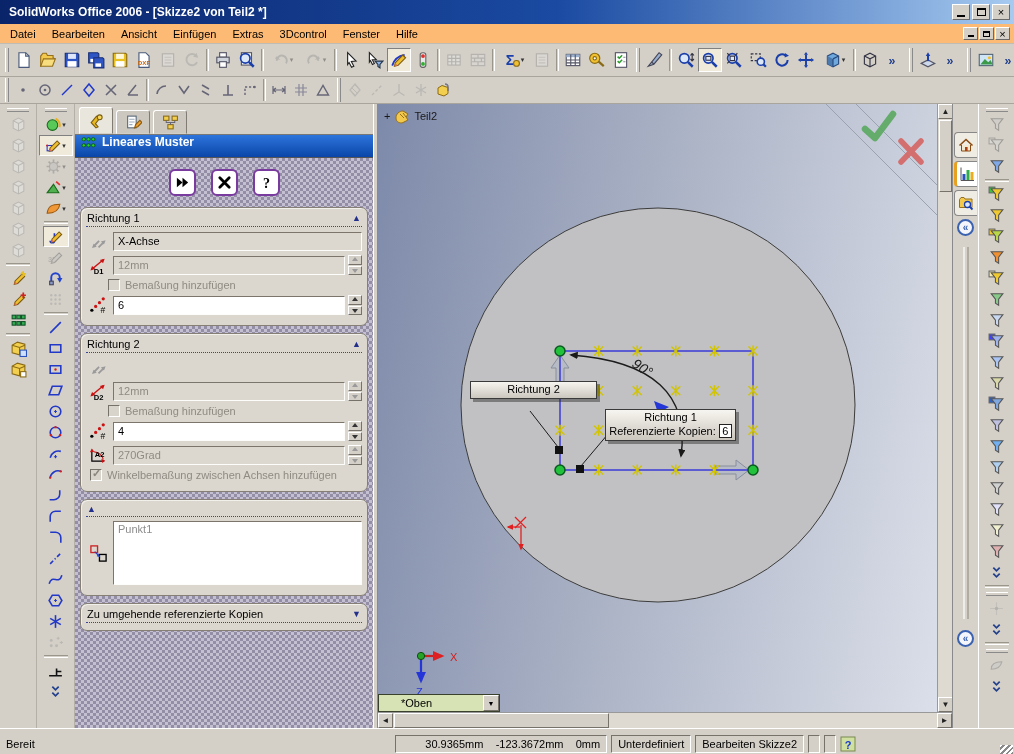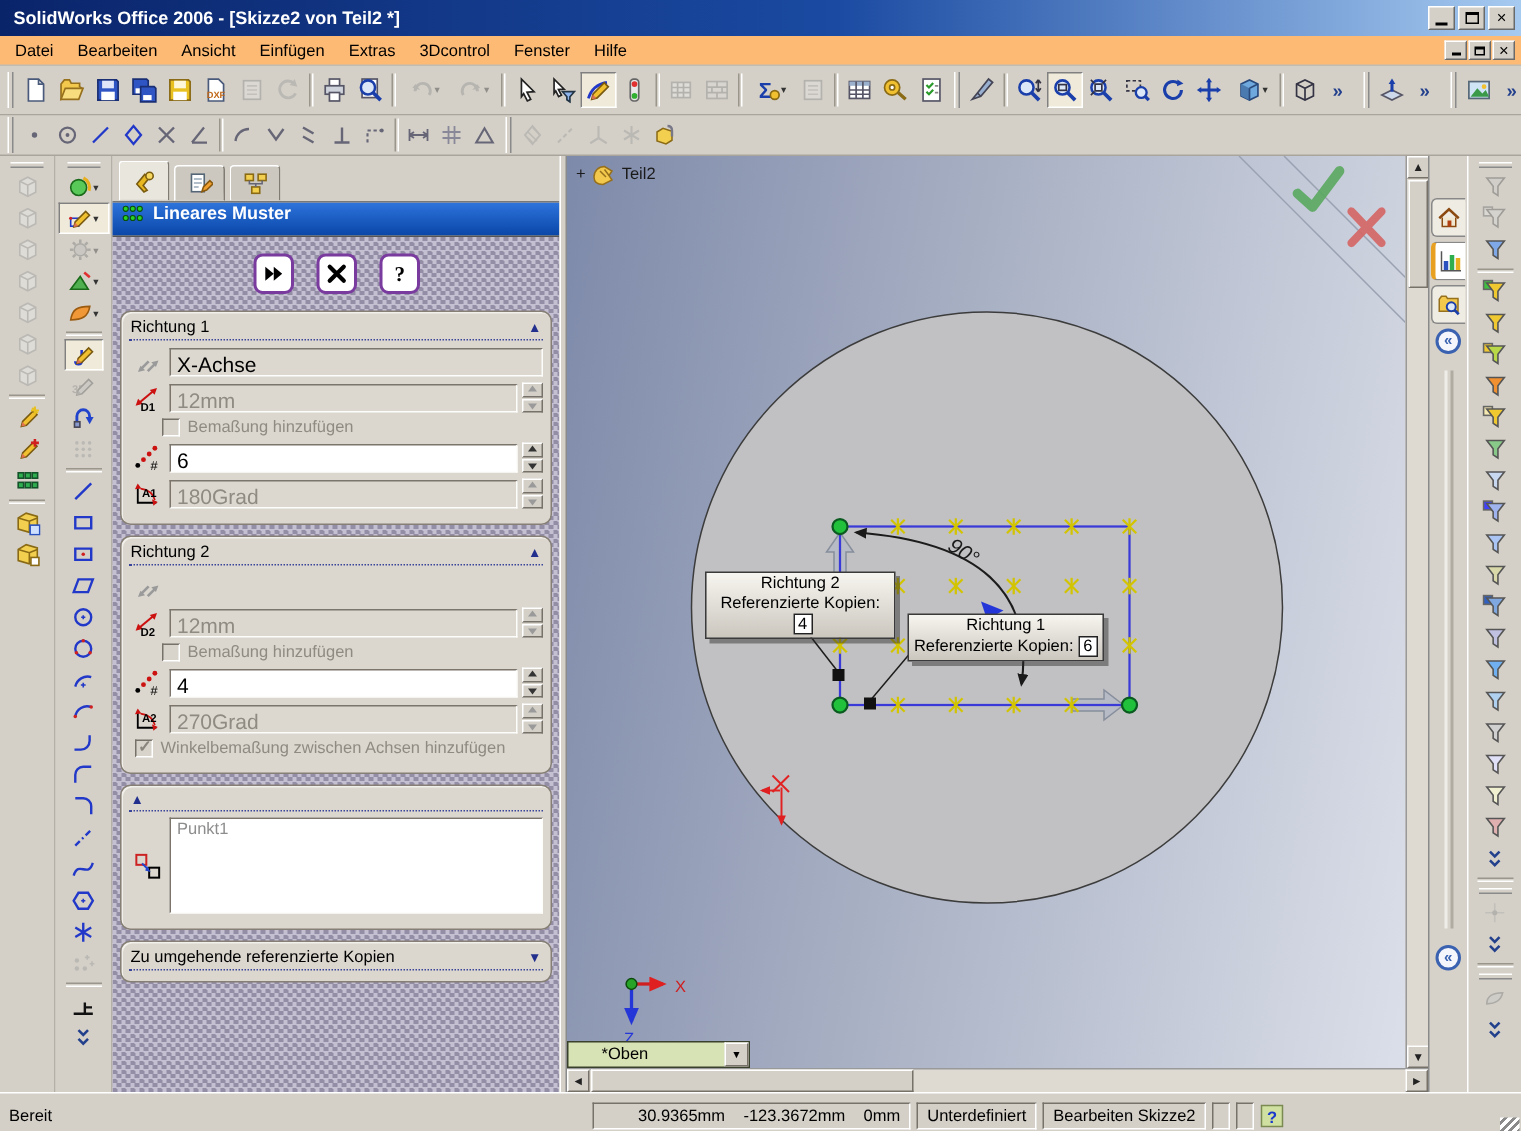--- a/index.html
+++ b/index.html
@@ -58,21 +58,21 @@
 #pm-buttons{display:flex;justify-content:center;gap:15px;margin:5px 0 11px}
 .pmbtn{width:27px;height:27px;background:#fff;border:2px solid #7a3b9e;border-radius:6px;display:flex;align-items:center;justify-content:center}
 .pmbtn svg{width:15px;height:15px}
 .group{background:#dbd7cf;border:1px solid #867f76;border-radius:7px;margin:0 2px 7px;padding:3px 5px 6px;box-shadow:inset 1px 1px 0 #f2f0ea}
 .ghead{display:flex;align-items:center;padding:1px 1px 2px;border-bottom:1px dotted #39449a;margin-bottom:4px}
 .ghead .t{flex:1}
 .garrow{color:#232f8c;font-size:9px}
 .grow{display:flex;align-items:center;gap:3px;margin:4px 0}
 .ficon{width:24px;height:20px;flex:none;display:flex;align-items:center;justify-content:center}
 .ficon svg{width:21px;height:19px}
-.field{flex:1;height:19px;font-size:14px;padding:2px 4px;border:1px solid;border-color:#7b756b #fdfdfb #fdfdfb #7b756b;background:#dcd8d0;white-space:nowrap;overflow:hidden}
+.field{flex:1;height:19px;font-size:11px;padding:2px 4px;border:1px solid;border-color:#7b756b #fdfdfb #fdfdfb #7b756b;background:#dcd8d0;white-space:nowrap;overflow:hidden}
 .field.dis{color:#8f8b83}
 .field.en{background:#fff}
 .spin{width:14px;height:20px;flex:none;display:flex;flex-direction:column;gap:1px}
 .spin i{flex:1;background:#d4d0c8;border:1px solid;border-color:#fff #76726a #76726a #fff;display:flex;align-items:center;justify-content:center}
 .spin i::after{content:"";display:block;border:3px solid transparent}
 .spin .u::after{border-bottom:4px solid #333;margin-top:-4px}
 .spin .d::after{border-top:4px solid #333;margin-bottom:-4px}
 .spin.dis .u::after{border-bottom-color:#9a9a9a}
 .spin.dis .d::after{border-top-color:#9a9a9a}
 .gcheck{display:flex;align-items:flex-start;gap:5px;margin:3px 2px 4px 22px}
@@ -916,36 +916,20 @@
                 <svg viewBox="0 0 22 20">
                   <circle cx="4" cy="15" r="1.7" fill="#000"></circle>
                   <circle cx="8" cy="11" r="1.7" fill="#cc1111"></circle>
                   <circle cx="12" cy="7" r="1.7" fill="#cc1111"></circle>
                   <circle cx="16" cy="3" r="1.7" fill="#cc1111"></circle>
                   <text x="13" y="18" font-size="9" fill="#000">#</text>
                 </svg>
               </span>
             <div class="field en">6</div>
             <span class="spin">
-                <i class="u"></i>
-                <i class="d"></i>
-              </span>
-          </div>
-          <div class="grow">
-            <span class="ficon">
-                <svg viewBox="0 0 22 20">
-                  <path d="M4 4v12h13" fill="none" stroke="#000" stroke-width="1.3"></path>
-                  <path d="M6 6q8 1 10 8" fill="none" stroke="#cc1111" stroke-width="1.2"></path>
-                  <polygon points="4,2.5 2,6.5 6.5,6 " fill="#cc1111"></polygon>
-                  <polygon points="18,15.5 14,13.5 15,18" fill="#cc1111"></polygon>
-                  <text x="7" y="12" font-size="8" font-weight="bold" fill="#000">A1</text>
-                </svg>
-              </span>
-            <div class="field dis">180Grad</div>
-            <span class="spin dis">
                 <i class="u"></i>
                 <i class="d"></i>
               </span>
           </div>
         </div>
 
         <div class="group">
           <div class="ghead">
             <span class="t">Richtung 2</span>
             <span class="garrow">▲</span>
@@ -1216,23 +1200,20 @@
             <svg viewBox="0 0 16 16">
               <path d="M2 10c0-4 3-7 7-7l5 3-2 3 2 3-6 3c-4 0-6-2-6-5z" fill="#f2c94c" stroke="#96701c"></path>
               <path d="M6 6l4 4M9 5l3 4" stroke="#96701c" fill="none"></path>
             </svg>
           </span>
         <span>Teil2</span>
       </div>
 
       <div id="callout-r2" class="callout">
         <div>Richtung 2</div>
-        <div>
-          <span>Referenzierte Kopien:</span><span class="val">4</span>
-        </div>
       </div>
       <div id="callout-r1" class="callout">
         <div>Richtung 1</div>
         <div>
           <span>Referenzierte Kopien:</span><span class="val">6</span>
         </div>
       </div>
 
       <div id="view-select">
         <span class="vtext">*Oben</span>

